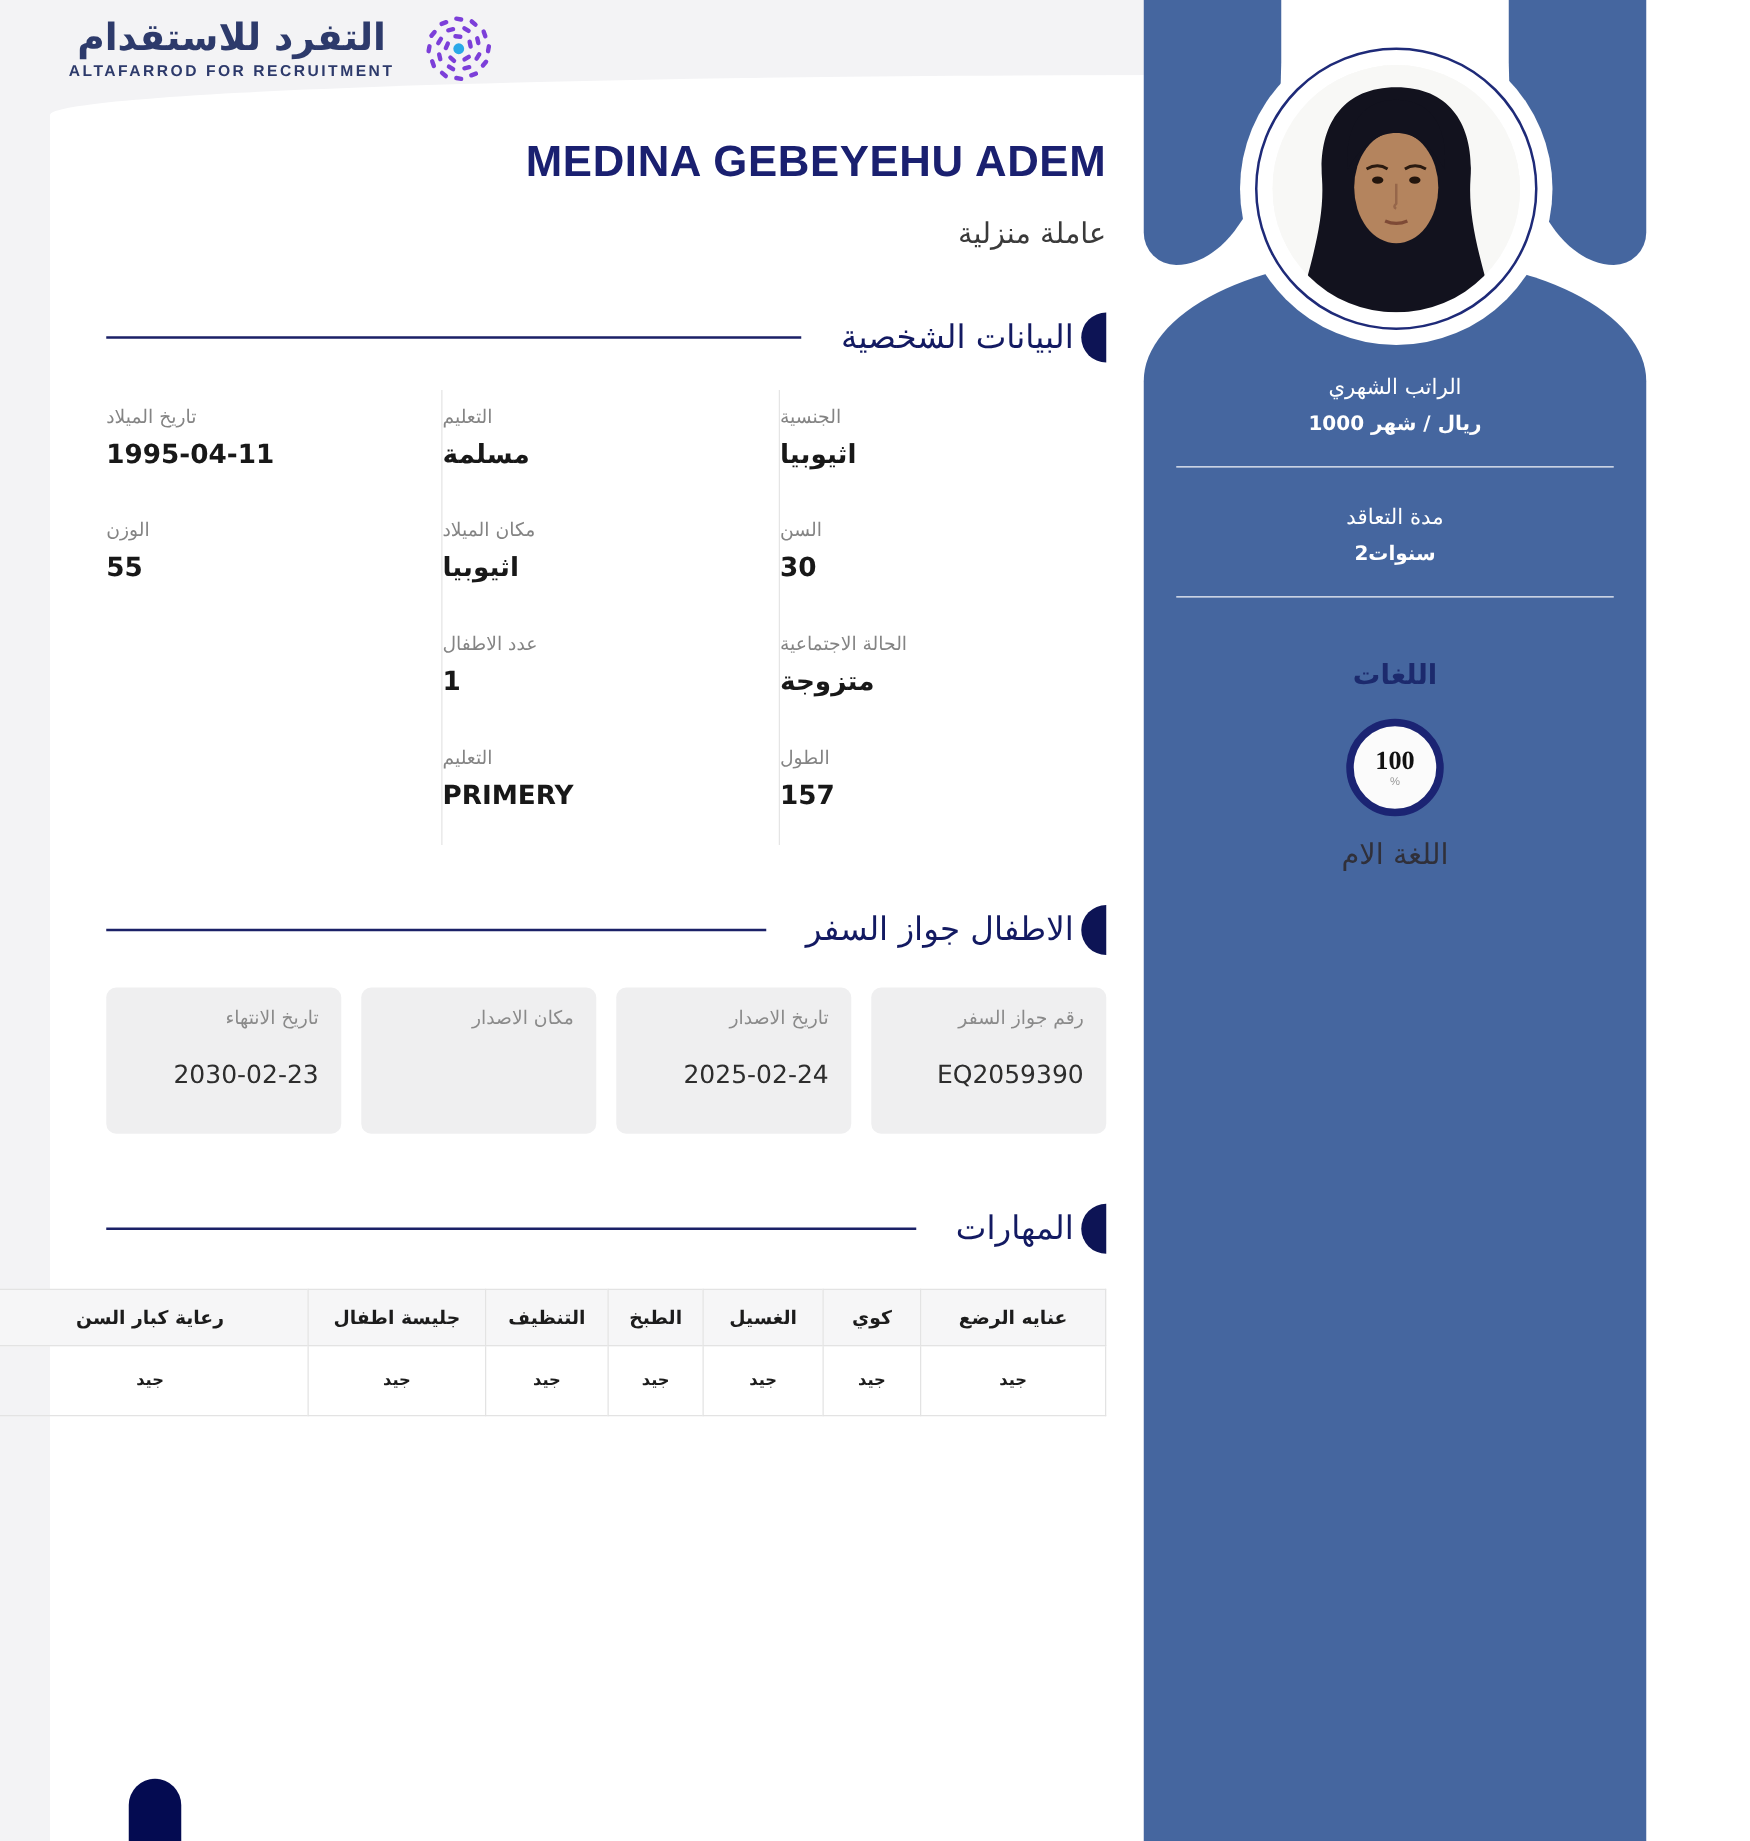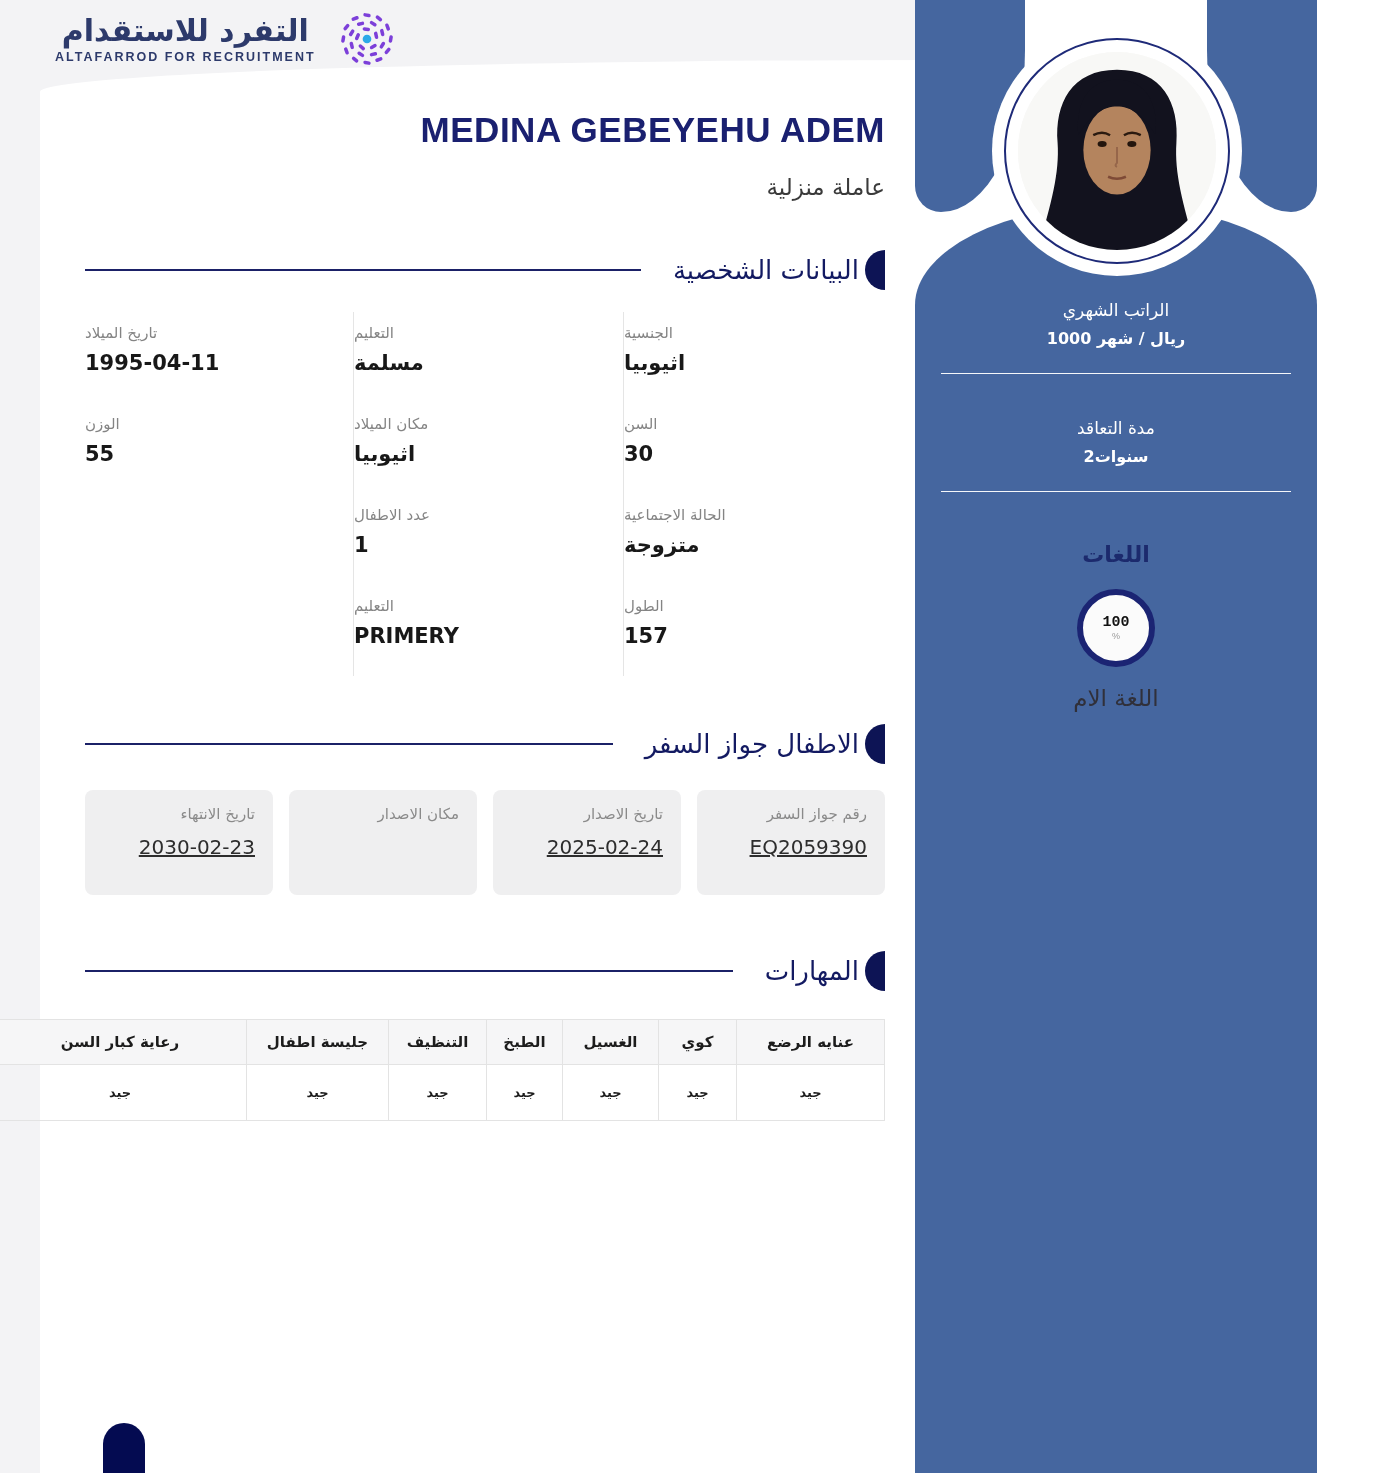--- a/index.html
+++ b/index.html
@@ -38,21 +38,21 @@
   .pcol:nth-child(1),.pcol:nth-child(2){border-left:1px solid #e5e5e5;}
   .pcol:nth-child(2),.pcol:nth-child(3){padding-right:32px;}
   .pfield{padding:12px 0 24px 0;text-align:left;}
   .plabel{font-size:15px;color:#848484;}
   .pvalue{margin-top:9px;font-size:21px;font-weight:700;color:#181818;min-height:28px;}
 
   
   .cards{display:flex;direction:rtl;gap:16px;margin-top:26px;}
   .card{flex:1;background:#efeff0;border-radius:8px;padding:15px 18px 34px 18px;text-align:right;}
   .clabel{font-size:15px;color:#8a8a8a;}
-  .cvalue{margin-top:12px;font-size:20px;color:#2d2d2d;min-height:26px;text-decoration:underline;}
+  .cvalue{margin-top:24px;font-size:20px;color:#2d2d2d;min-height:26px;}
 
   
   .skills{width:800px;border-collapse:collapse;direction:rtl;margin-top:28px;table-layout:fixed;}
   .skills th,.skills td{border:1px solid #e3e3e3;text-align:center;}
   .skills th{background:#f6f6f7;height:44px;font-size:15px;font-weight:700;color:#1c1c1c;padding:0 6px;}
   .skills td{height:53px;font-size:13px;font-weight:700;color:#1c1c1c;}
   .w1{width:135px;}.w2{width:65px;}.w3{width:83px;}.w4{width:63px;}
   .w5{width:85px;}.w6{width:129px;}.w7{width:240px;}
 
   
@@ -65,26 +65,26 @@
   .photo-ring{position:absolute;left:89px;top:38px;width:222px;height:222px;border-radius:50%;
     border:2px solid #1e2a78;background:#fff;box-shadow:0 0 0 12px #ffffff;
     display:flex;align-items:center;justify-content:center;z-index:3;}
   .photo{width:198px;height:198px;border-radius:50%;overflow:hidden;background:#f8f8f6;}
   .photo svg{display:block;width:100%;height:100%;}
 
   .side-content{position:absolute;left:0;top:300px;width:402px;direction:rtl;text-align:center;z-index:4;}
   .side-label{font-size:17px;color:#ffffff;}
   .side-value{margin-top:9px;font-size:16px;font-weight:700;color:#ffffff;}
   .side-hr{border:none;border-top:1px solid rgba(255,255,255,.95);width:350px;margin:25px auto 0 auto;}
-  .side-group{margin-top:44px;}
+  .side-group{margin-top:30px;}
   .lang-title{margin-top:50px;font-size:22px;font-weight:600;color:#1c2a6d;}
   .lang-circle{margin:22px auto 0 auto;width:66px;height:66px;border-radius:50%;
     border:6px solid #1b2473;background:#fbfbfb;display:flex;flex-direction:column;
     align-items:center;justify-content:center;line-height:1;}
-  .lang-pct{font-size:15px;font-weight:700;color:#111;font-family:Liberation Mono, monospace;}
+  .lang-pct{font-size:21px;font-weight:700;color:#111;font-family:Liberation Serif, serif;}
   .lang-unit{font-size:9px;color:#999;margin-top:2px;font-family:"Liberation Sans",sans-serif;}
   .lang-name{margin-top:18px;font-size:23px;color:#30303a;}
 
   
   .pill{position:absolute;left:103px;bottom:0;width:42px;height:50px;background:#040b51;
     border-radius:21px 21px 0 0;z-index:5;}
 </style>
 </head>
 <body>
 

